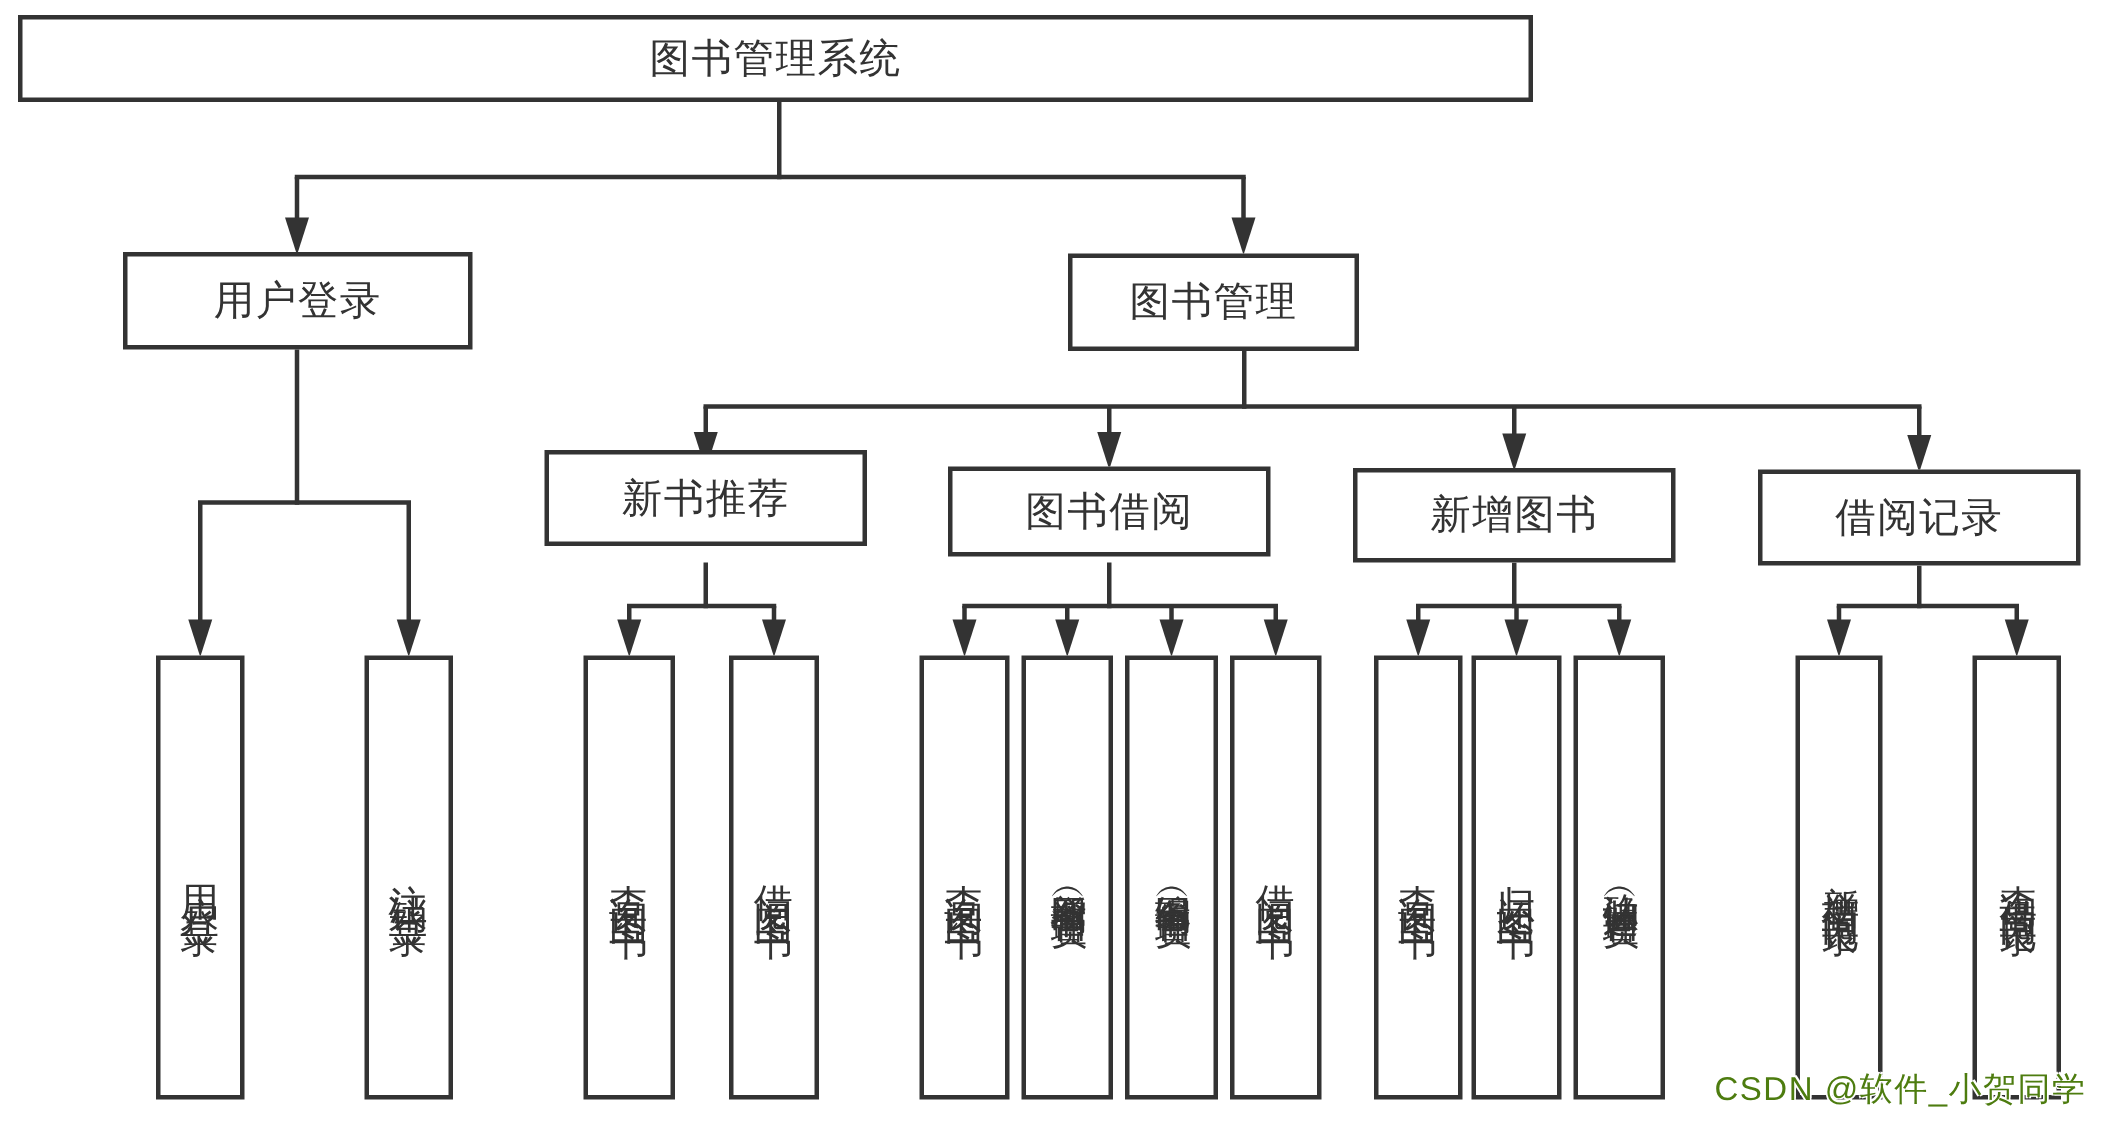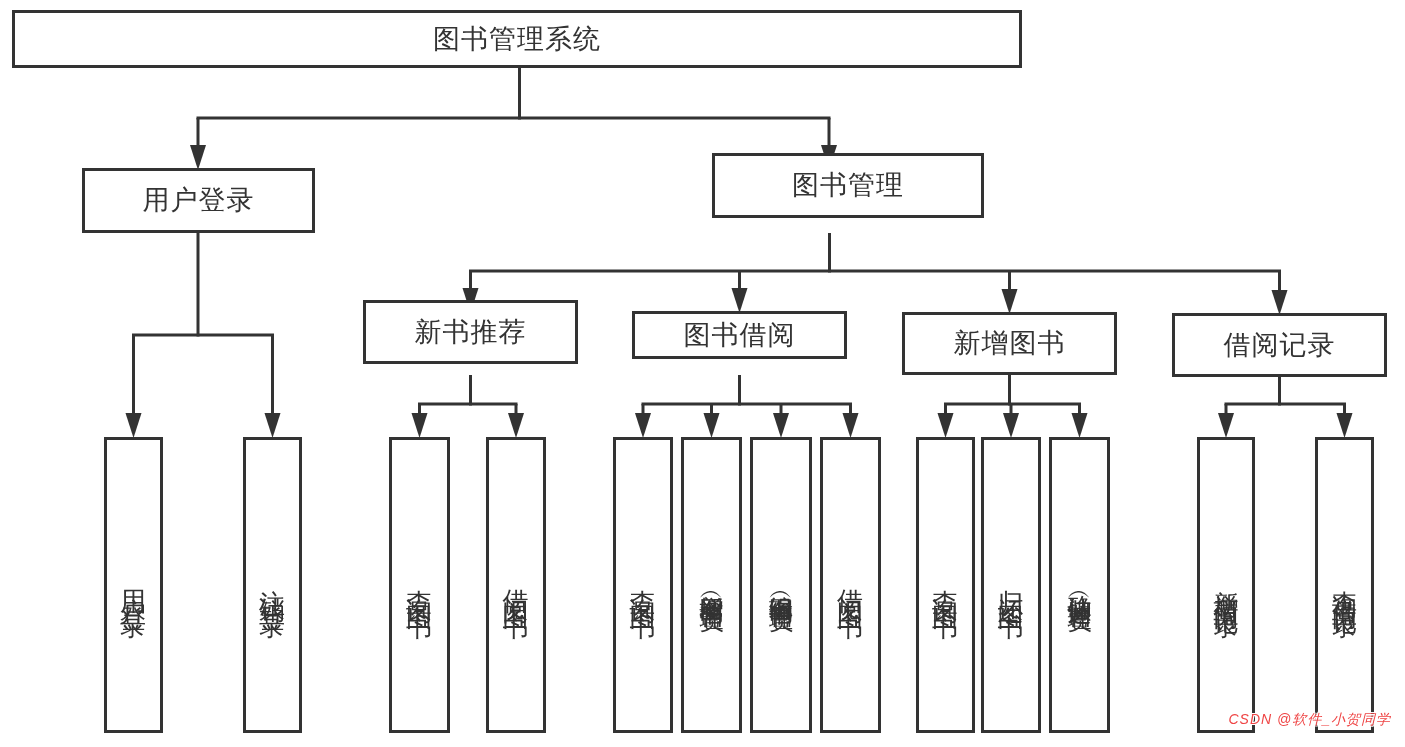--- a/index.html
+++ b/index.html
@@ -37,26 +37,25 @@
     letter-spacing: 8px;
     font-size: 26px;
   }
   .v.med { letter-spacing: 5px; font-size: 25px; }
   .v.dense { letter-spacing: 2px; font-size: 24px; }
   #watermark {
     position: absolute;
     right: 14px;
     top: 711px;
     z-index: 2;
-    color: #ef4444;
-    font-size: 14px;
+    color: #4d7c0f;
+    font-size: 22px;
     letter-spacing: 1px;
     text-shadow: 1px 1px 0 #ffffff, -1px -1px 0 #ffffff, 1px -1px 0 #ffffff, -1px 1px 0 #ffffff;
     white-space: nowrap;
-    font-style: italic;
   }
 </style>
 </head>
 <body>
 
 <div id="stage">
 
   <svg id="connectors" width="1405" height="747" viewBox="0 0 1405 747">
     <g stroke="#333333" stroke-width="3" fill="none">
 
@@ -126,24 +125,24 @@
       <polygon points="1071.5,413 1087.5,413 1079.5,438"></polygon>
 
       <polygon points="1218,413 1234,413 1226,438"></polygon>
       <polygon points="1336.5,413 1352.5,413 1344.5,438"></polygon>
     </g>
   </svg>
 
   <div class="box" style="left:12px;top:10px;width:1010px;height:58px">图书管理系统</div>
 
   <div class="box" style="left:82px;top:168px;width:233px;height:65px">用户登录</div>
-  <div class="box" style="left:712px;top:153px;width:272px;height:65px">图书管理</div>
+  <div class="box" style="left:712px;top:169px;width:194px;height:65px">图书管理</div>
 
   <div class="box" style="left:363px;top:300px;width:215px;height:64px">新书推荐</div>
-  <div class="box" style="left:632px;top:311px;width:215px;height:48px">图书借阅</div>
+  <div class="box" style="left:632px;top:311px;width:215px;height:60px">图书借阅</div>
   <div class="box" style="left:902px;top:312px;width:215px;height:63px">新增图书</div>
   <div class="box" style="left:1172px;top:313px;width:215px;height:64px">借阅记录</div>
 
   <div class="box v" style="left:104px;top:437px;width:59px;height:296px">用户登录</div>
   <div class="box v" style="left:243px;top:437px;width:59px;height:296px">注销登录</div>
 
   <div class="box v" style="left:389px;top:437px;width:61px;height:296px">查询图书</div>
   <div class="box v" style="left:486px;top:437px;width:60px;height:296px">借阅图书</div>
 
   <div class="box v" style="left:613px;top:437px;width:60px;height:296px">查询图书</div>

